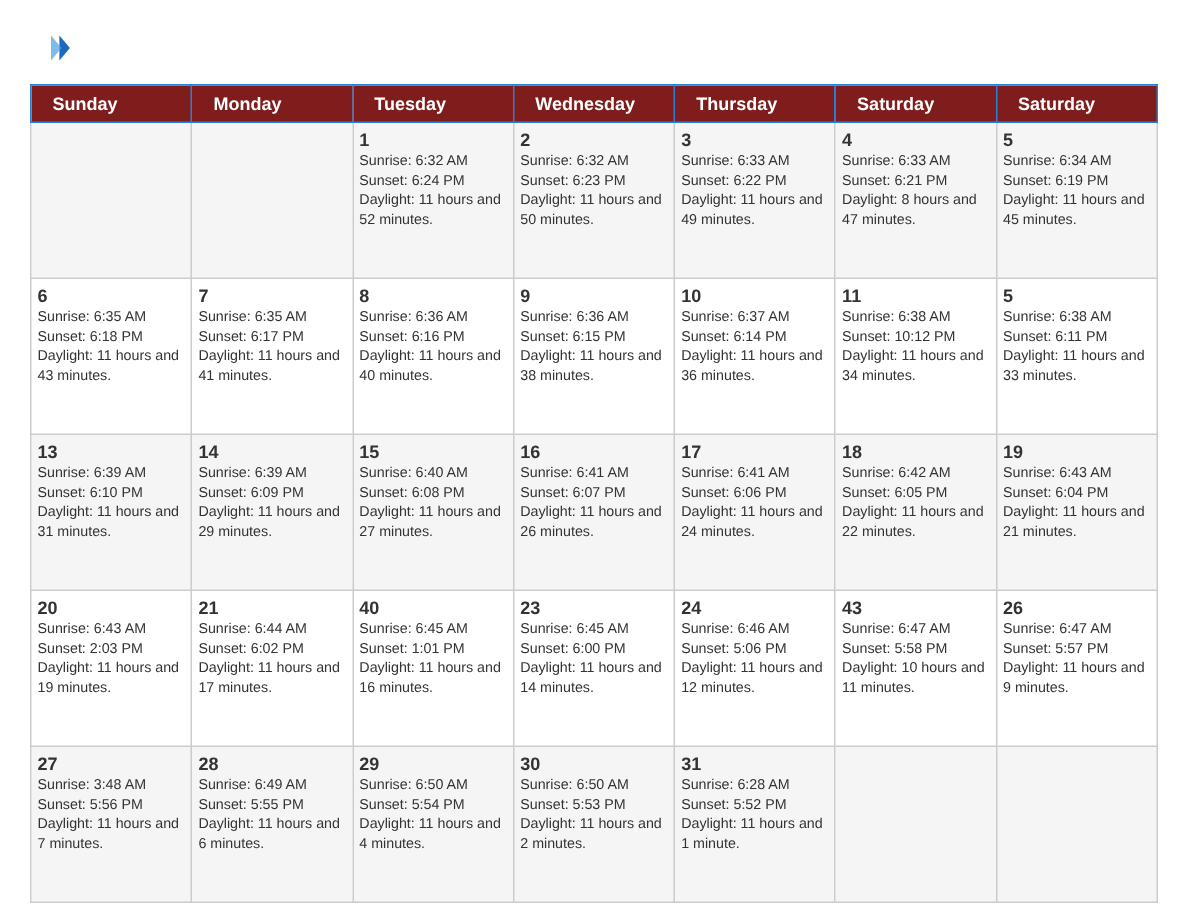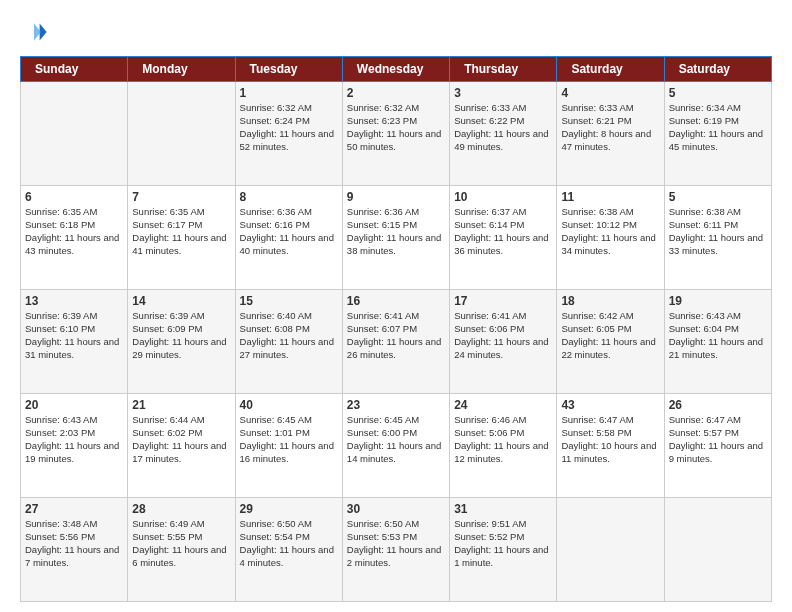--- a/index.html
+++ b/index.html
@@ -316,21 +316,21 @@
             <div>Daylight: 11 hours and 4 minutes.</div>
           </td>
           <td>
             <span class="day-num">30</span>
             <div>Sunrise: 6:50 AM</div>
             <div>Sunset: 5:53 PM</div>
             <div>Daylight: 11 hours and 2 minutes.</div>
           </td>
           <td>
             <span class="day-num">31</span>
-            <div>Sunrise: 9:51 AM</div>
+            <div>Sunrise: 6:28 AM</div>
             <div>Sunset: 5:52 PM</div>
             <div>Daylight: 11 hours and 1 minute.</div>
           </td>
           <td class="empty"></td>
           <td class="empty"></td>
         </tr>
       </tbody>
   </table>
 </div>
 

